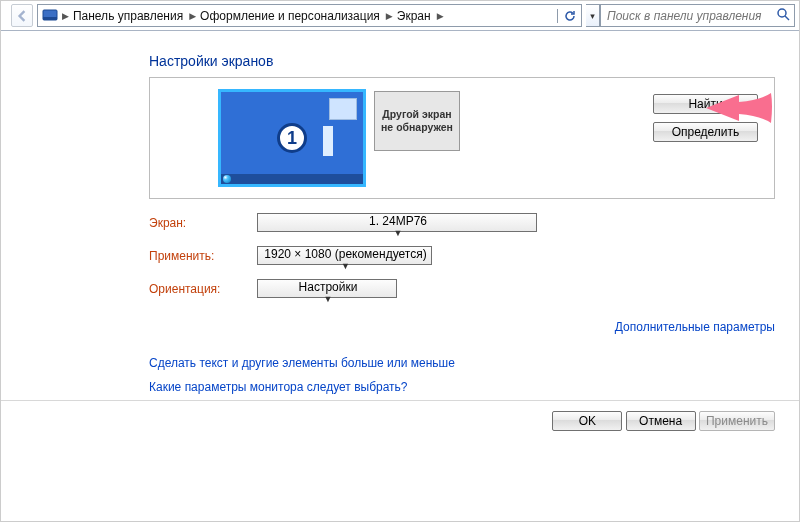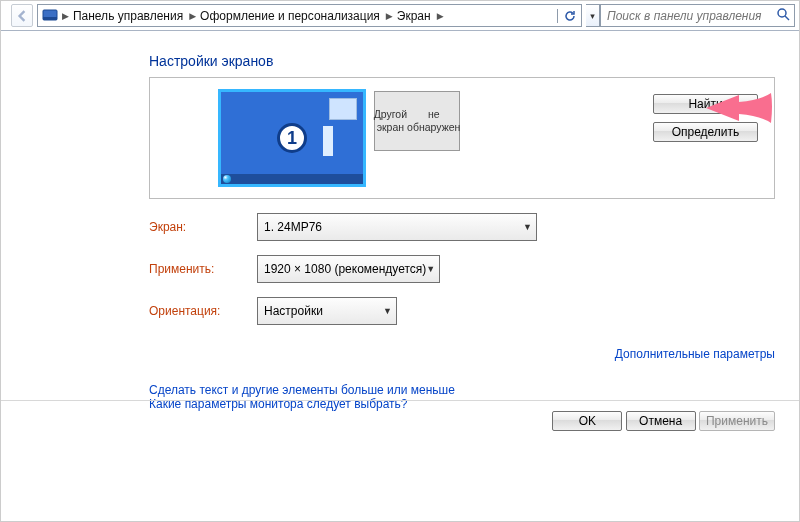--- a/index.html
+++ b/index.html
@@ -133,26 +133,27 @@
   }
   .monitor1 .num {
     width:30px;height:30px;border-radius:50%;background:#fff;border:3px solid #0f3d8a;
     color:#0f3d8a;font-weight:bold;font-size:18px;display:flex;align-items:center;justify-content:center;
   }
   .monitor2 {
     width: 86px;
     height: 60px;
     border: 1px solid #999;
     background:#e7e7e7;
-    display:flex;align-items:center;justify-content:center;
+    display:flex;flex-direction:column;align-items:center;justify-content:center;
     color:#333;
     text-align:center;
     font-size: 10.5px;
     line-height:1.2;
     margin-top: 2px;
+    font-weight: bold;
   }
   .side-buttons {
     position:absolute; right:16px; top:16px;
     display:flex;flex-direction:column;gap:8px;
   }
   .win-btn {
     min-width: 105px;
     height: 20px;
     border:1px solid #707070;
     background: linear-gradient(#fdfdfd,#ececec 45%,#dcdcdc 46%,#f1f1f1);
@@ -161,33 +162,34 @@
     cursor:pointer;
   }
   .win-btn:disabled { color:#8a8a8a; border-color:#b5b5b5; cursor:default; }
   .field-row {
     display:flex;align-items:center;margin-top:14px;
   }
   .field-row label { width: 108px; color:#c2410c; }
   .dropdown {
     border:1px solid #707070;
     background: linear-gradient(#fdfdfd,#eaeaea);
-    height:28px;
+    height:19px;
     display:flex;align-items:center;justify-content:space-between;
     padding:0 4px 0 6px;
     min-width:140px;
+    flex-direction:column;
   }
   .dropdown.wide { min-width: 280px; }
   .dropdown.med { min-width: 175px; }
   .dropdown .arrow { font-size:9px; color:#333; }
   .link {
     color:#0645c8; cursor:pointer;
   }
   .adv { text-align:right; margin-top:22px; }
-  .links-block { margin-top:22px; display:flex;flex-direction:column;}
+  .links-block { margin-top:22px; display:flex;flex-direction:column;gap:10px; }
   .footer {
     position:absolute; left:0; right:0; bottom:90px;
     border-top:1px solid #d8d8d8;
     padding: 10px 24px 0 0;
     text-align:right;
   }
   .footer .win-btn { min-width:70px; }
   .pointer-annot {
     position:absolute;
     top: 82px;

